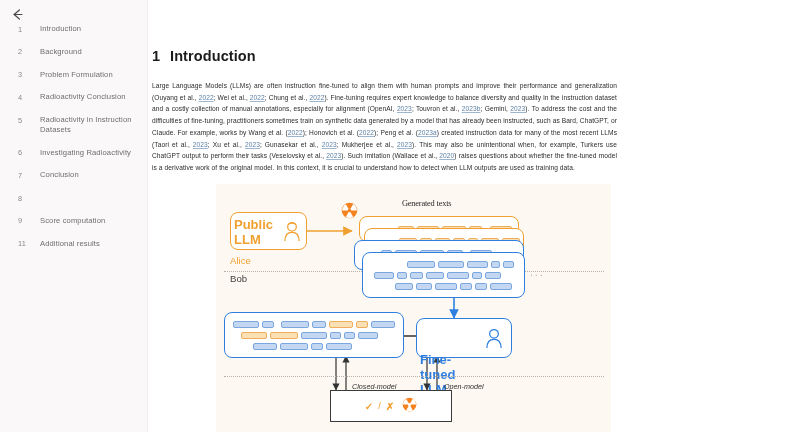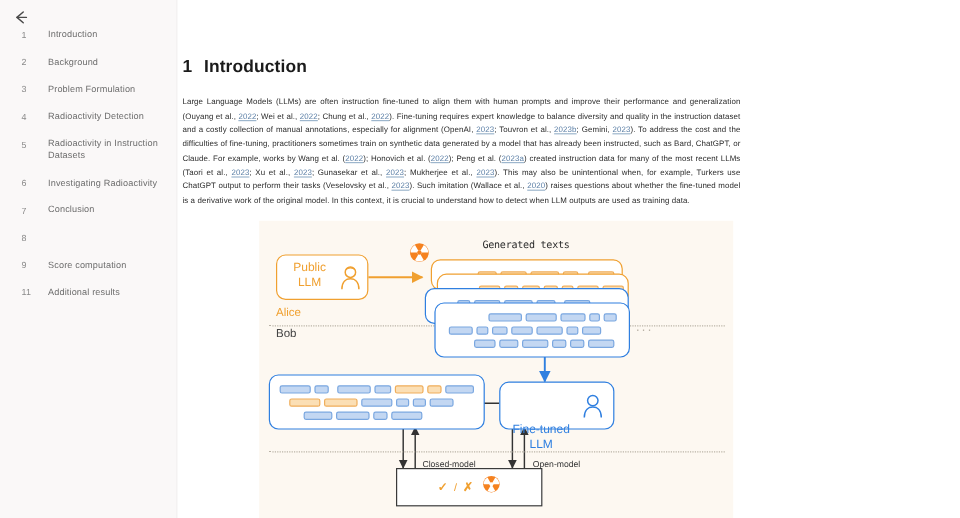--- a/index.html
+++ b/index.html
@@ -95,24 +95,24 @@
     position: absolute;
     border-radius: 8px;
     background: #ffffff;
     box-sizing: border-box;
   }
   .rbox.orange { border: 1.4px solid #f0a030; }
   .rbox.blue   { border: 1.4px solid #2f7fe0; }
 
   .llm-label {
     position: absolute;
-    font-size: 10px;
+    font-size: 13px;
     line-height: 1.15;
-    text-align: center;
     white-space: pre-line;
+    font-weight: bold;
   }
   .llm-label.orange { color: #f0a030; }
   .llm-label.blue   { color: #2f7fe0; }
 
   .avatar { position: absolute; }
 
   
   .chip { position: absolute; border-radius: 2px; box-sizing: border-box; }
   .chip.b { background: #c3d7f2; border: 1px solid #7aa7e0; }
   .chip.o { background: #fbdfb5; border: 1px solid #efae5c; }
@@ -125,20 +125,21 @@
     letter-spacing: -0.2px;
   }
   .party-label {
     position: absolute;
     font-size: 9.6px;
   }
   .party-label.alice { color: #f0a030; }
   .party-label.bob   { color: #444; }
   .mode-label {
     position: absolute;
+    font-style: italic;
     font-size: 7.2px;
     color: #333;
     white-space: nowrap;
   }
   .dotted-div {
     position: absolute;
     height: 0;
     border-top: 1.3px dotted #b9b2a6;
   }
   .verify-box {
@@ -175,21 +176,21 @@
         <div class="toc-item">
           <span class="toc-num">2</span>
           <span class="toc-label">Background</span>
         </div>
         <div class="toc-item">
           <span class="toc-num">3</span>
           <span class="toc-label">Problem Formulation</span>
         </div>
         <div class="toc-item">
           <span class="toc-num">4</span>
-          <span class="toc-label">Radioactivity Detection</span>
+          <span class="toc-label">Radioactivity Conclusion</span>
         </div>
         <div class="toc-item">
           <span class="toc-num">5</span>
           <span class="toc-label">Radioactivity in Instruction Datasets</span>
         </div>
         <div class="toc-item">
           <span class="toc-num">6</span>
           <span class="toc-label">Investigating Radioactivity</span>
         </div>
         <div class="toc-item">
@@ -262,21 +263,21 @@
           <svg width="17" height="17" viewBox="0 0 24 24">
             <circle cx="12" cy="12" r="11" fill="#f58220"></circle>
             <circle cx="12" cy="12" r="2.6" fill="#fff"></circle>
             <path d="M12 12 L12 1.6 A10.4 10.4 0 0 1 21 6.8 Z" fill="#fff" transform="rotate(30 12 12)"></path>
             <path d="M12 12 L12 1.6 A10.4 10.4 0 0 1 21 6.8 Z" fill="#fff" transform="rotate(150 12 12)"></path>
             <path d="M12 12 L12 1.6 A10.4 10.4 0 0 1 21 6.8 Z" fill="#fff" transform="rotate(270 12 12)"></path>
             <circle cx="12" cy="12" r="2.6" fill="#f58220"></circle>
           </svg>
         </div>
 
-        <div class="fig-caption-mono" style="left:186px; top:15px;">Generated texts</div>
+        <div class="fig-caption-mono" style="left:186px; top:15px;font-family:Liberation Serif, serif;">Generated texts</div>
 
         <div class="rbox orange" id="card-top-orange" style="left:143px; top:32px; width:160px; height:26px; z-index:1;">
             <div class="chip o" style="left: 38px; top: 9px; width: 16px; height: 7px;"></div>
             <div class="chip o" style="left: 57px; top: 9px; width: 22px; height: 7px;"></div>
             <div class="chip o" style="left: 82px; top: 9px; width: 24px; height: 7px;"></div>
             <div class="chip o" style="left: 109px; top: 9px; width: 13px; height: 7px;"></div>
             <div class="chip o" style="left: 130px; top: 9px; width: 22px; height: 7px;"></div>
           </div>
         <div class="rbox orange" id="card-mid-orange" style="left:148px; top:44px; width:160px; height:26px; z-index:2;">
             <div class="chip o" style="left: 34px; top: 9px; width: 18px; height: 7px;"></div>

